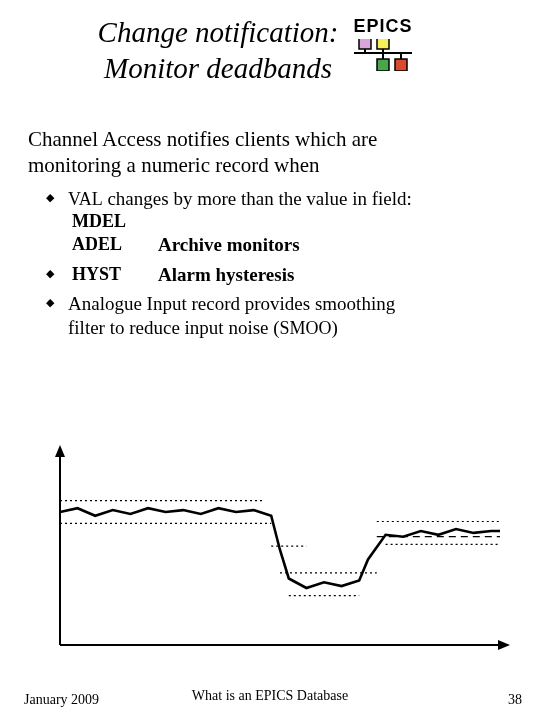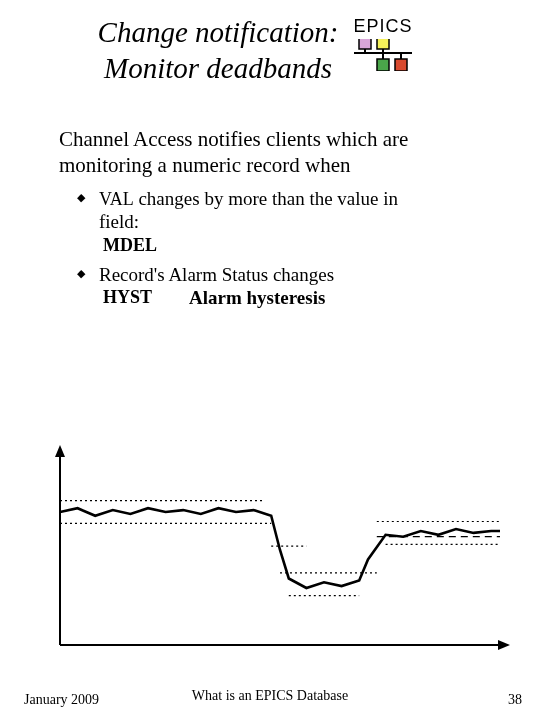--- a/index.html
+++ b/index.html
@@ -32,35 +32,34 @@
     width: 400px;
   }
   .logo {
     position: absolute;
     right: 18px;
     top: 16px;
     width: 70px;
   }
   .logo-text {
     font-family: Arial, Helvetica, sans-serif;
-    font-weight: 400;
+    font-weight: 700;
     font-size: 18px;
     letter-spacing: 1px;
     text-align: center;
     margin-bottom: 2px;
   }
   .logo-svg {
     display: block;
     margin: 0 auto;
   }
   .body {
     padding: 20px 12px 0 28px;
     font-size: 21px;
     line-height: 1.25;
-    margin-left: 31px;
   }
   .intro {
     margin: 0 0 8px 0;
   }
   ul.bullets {
     list-style: none;
     padding: 0;
     margin: 0 0 0 18px;
     font-size: 19px;
   }
@@ -148,27 +147,33 @@
   </div>
 
   <div class="body">
     <p class="intro">Channel Access notifies clients which are monitoring a numeric record when</p>
     <ul class="bullets">
       <li>
         <span class="mono">VAL</span><span> changes by more than the value in field:</span>
         <div class="kv">
           <span class="k mono">MDEL</span>
         </div>
+        <div class="kv">
+          <span class="k mono">ADEL</span>
+          <span>Archive monitors</span>
+        </div>
       </li>
       <li>
-        <span>Record's Alarm Status changes</span>
         <div class="kv">
           <span class="k mono">HYST</span>
           <span>Alarm hysteresis</span>
         </div>
+      </li>
+      <li>
+        <span>Analogue Input record provides smoothing filter to reduce input noise (</span><span class="mono">SMOO</span><span>)</span>
       </li>
     </ul>
   </div>
 
   <div class="chart-wrap">
     <svg id="chart-svg" width="480" height="220" viewBox="0 0 480 220">
         <line x1="30" y1="4" x2="30" y2="200" stroke="#000" stroke-width="2"></line>
         <line x1="30" y1="200" x2="476" y2="200" stroke="#000" stroke-width="2"></line>
         <polygon points="30,0 25,12 35,12" fill="#000"></polygon>
         <polygon points="480,200 468,195 468,205" fill="#000"></polygon>

